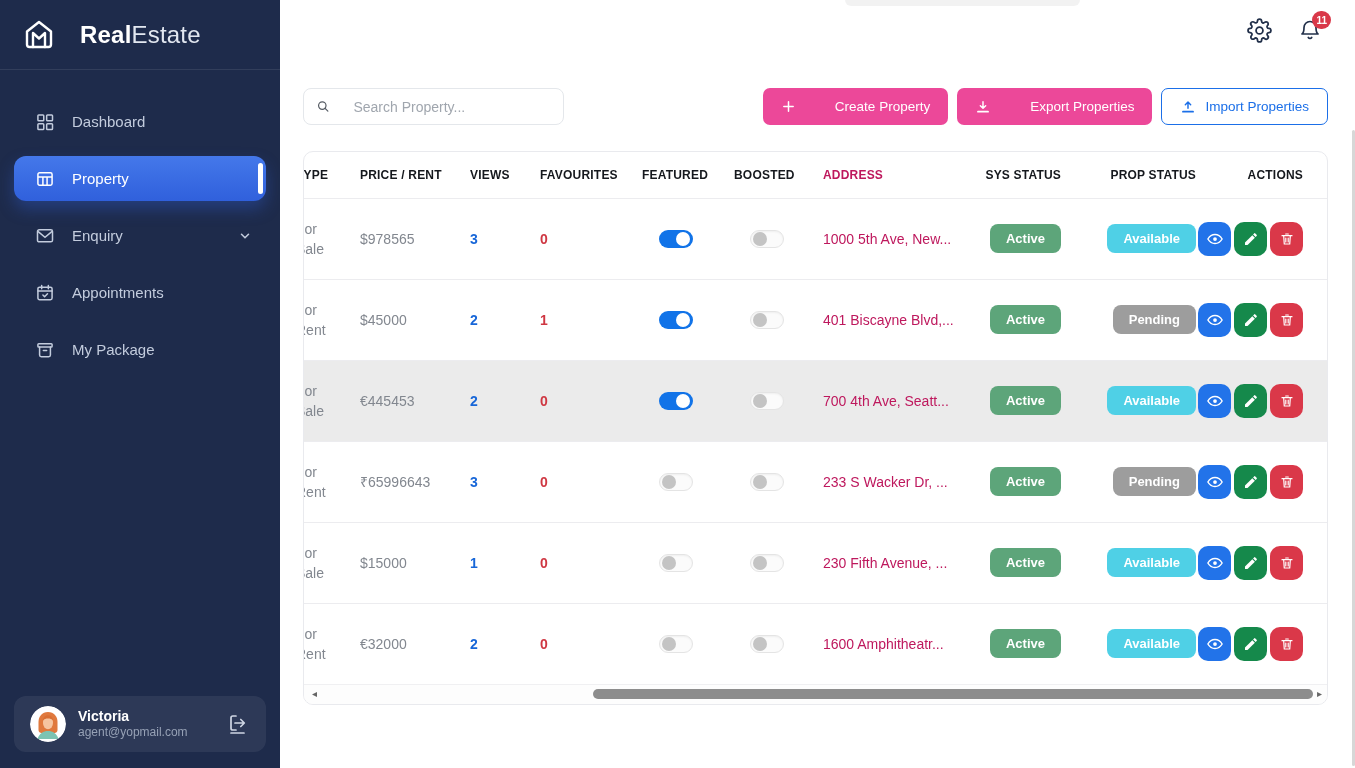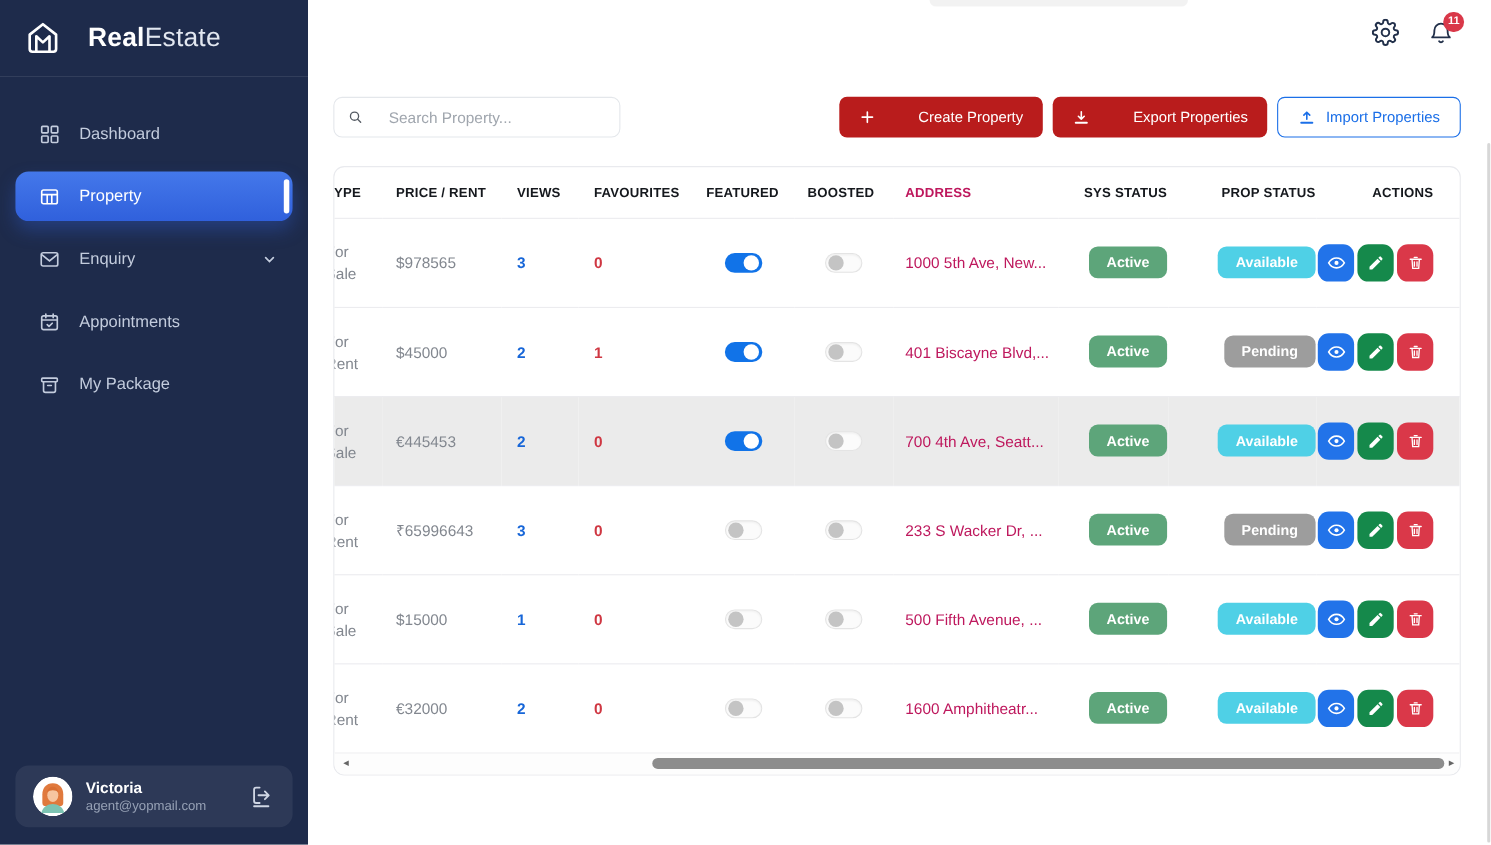--- a/index.html
+++ b/index.html
@@ -79,21 +79,21 @@
     border:none; outline:none; font-size:14px; color:#333; width:100%;
     font-family:inherit; background:transparent;
   }
   .search-box input::placeholder { color:#a0a6ae; }
   .btn-group { margin-left:auto; display:flex; gap:9px; }
   .btn {
     height:37px; border-radius:7px; display:flex; align-items:center; gap:9px;
     font-size:13.5px; font-weight:500; padding:0 18px; cursor:pointer;
     border:none; font-family:inherit; white-space:nowrap;
   }
-  .btn-primary { background:#b91c1c; color:#fff;gap:39px; }
+  .btn-primary { background:#ec4899; color:#fff;gap:39px; }
   .btn-outline { background:#fff; color:#1b6fe8; border:1px solid #1b6fe8; }
 
   
   .card {
     margin:26px 28px 0 23px; border:1px solid #e9eaee; border-radius:10px;
     background:#fff; overflow:hidden; position:relative;
   }
   table { border-collapse:collapse; table-layout:fixed; width:1037px; margin-left:-14px; }
   th {
     height:46px; font-size:12px; font-weight:700; color:#15181d;
@@ -462,21 +462,21 @@
               </td>
           </tr>
 
           <tr data-highlight="false">
             <td class="c-type">For Sale</td>
             <td class="c-price">$15000</td>
             <td class="c-views">1</td>
             <td class="c-fav">0</td>
             <td class="c-feat"><span class="toggle" data-state="off"><span class="knob"></span></span></td>
             <td class="c-boost"><span class="toggle" data-state="off"><span class="knob"></span></span></td>
-            <td class="c-addr">500 Fifth Avenue, ...</td>
+            <td class="c-addr">230 Fifth Avenue, ...</td>
             <td class="c-sys"><span class="badge badge-sys">Active</span></td>
             <td class="c-prop"><span class="badge" data-variant="available">Available</span></td>
             <td class="c-actions">
                 <div class="actions-wrap">
               <button class="action-btn a-view">
                     <svg width="18" height="18" viewBox="0 0 24 24">
                       <path d="M2.5 12s3.5-6 9.5-6 9.5 6 9.5 6-3.5 6-9.5 6-9.5-6-9.5-6z" fill="none" stroke="#fff" stroke-width="1.9"></path>
                       <circle cx="12" cy="12" r="2.5" fill="#fff"></circle>
                     </svg>
                   </button>

